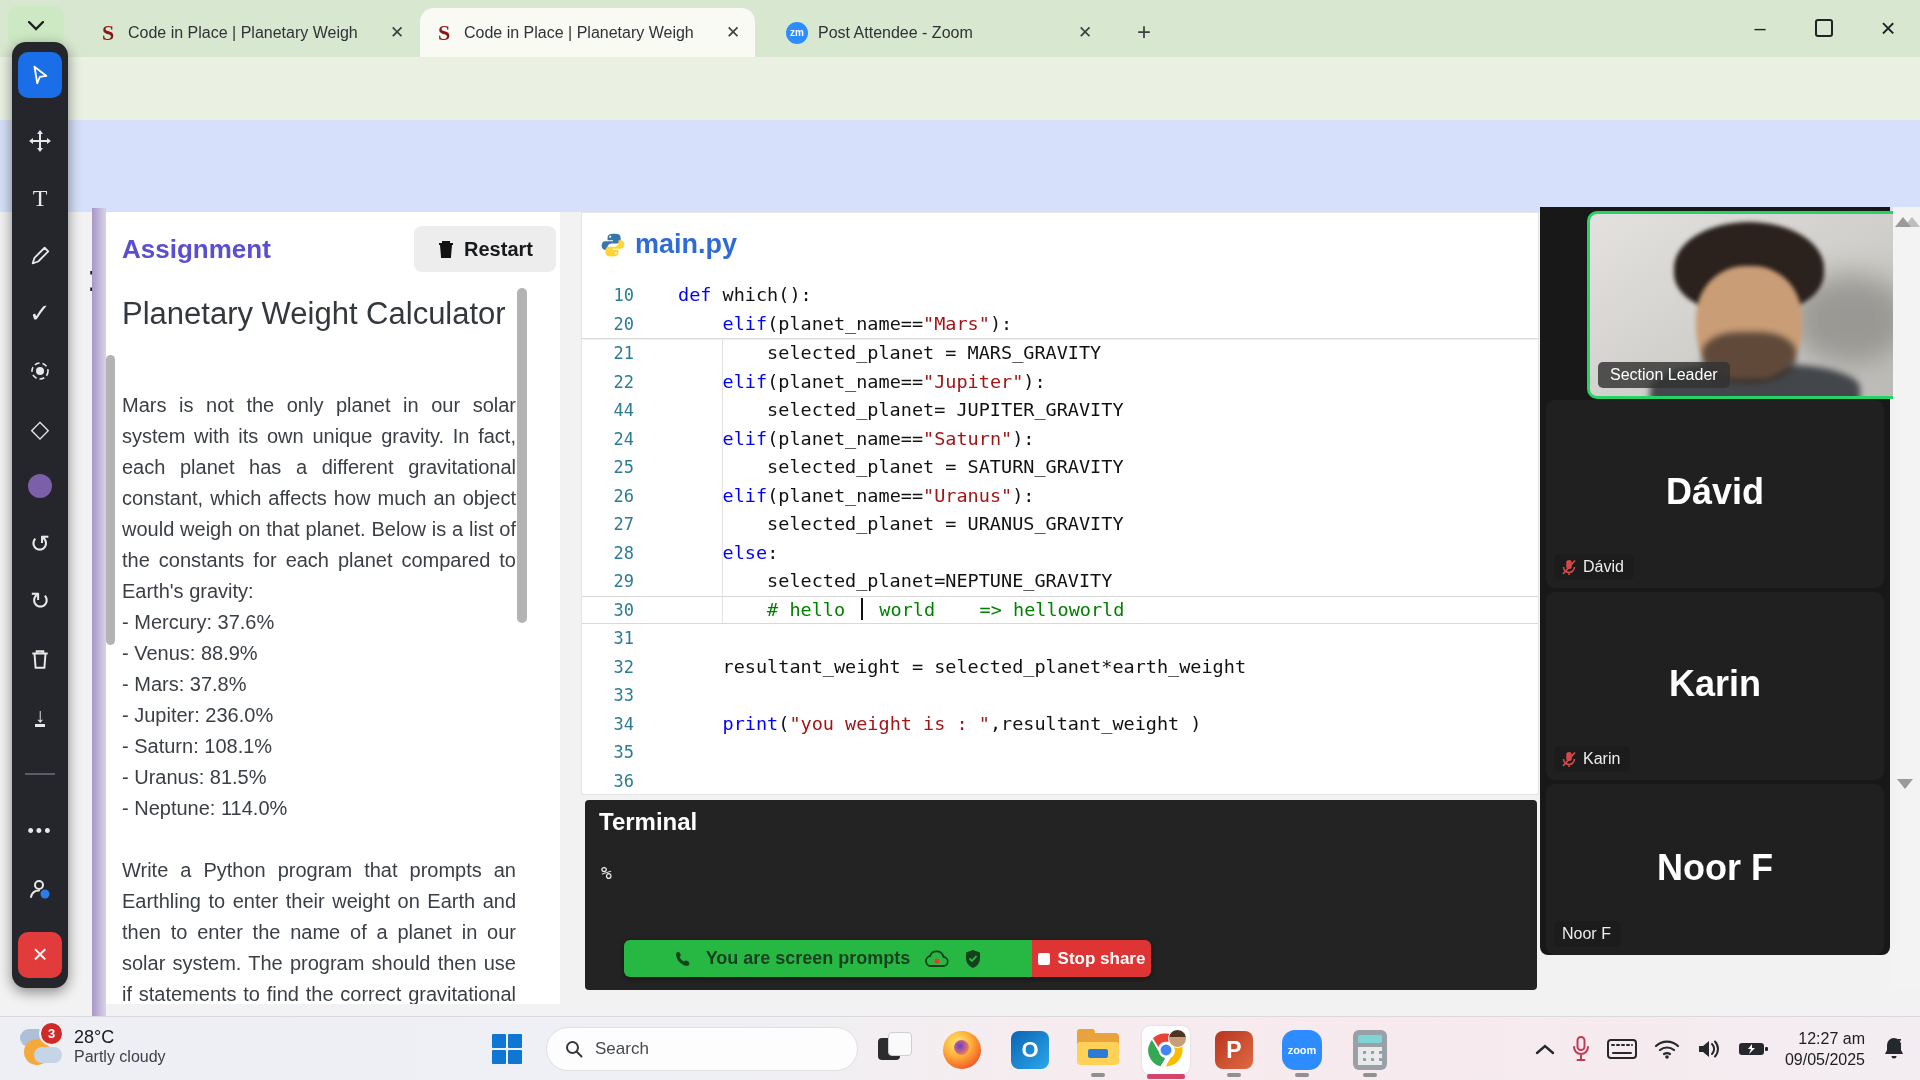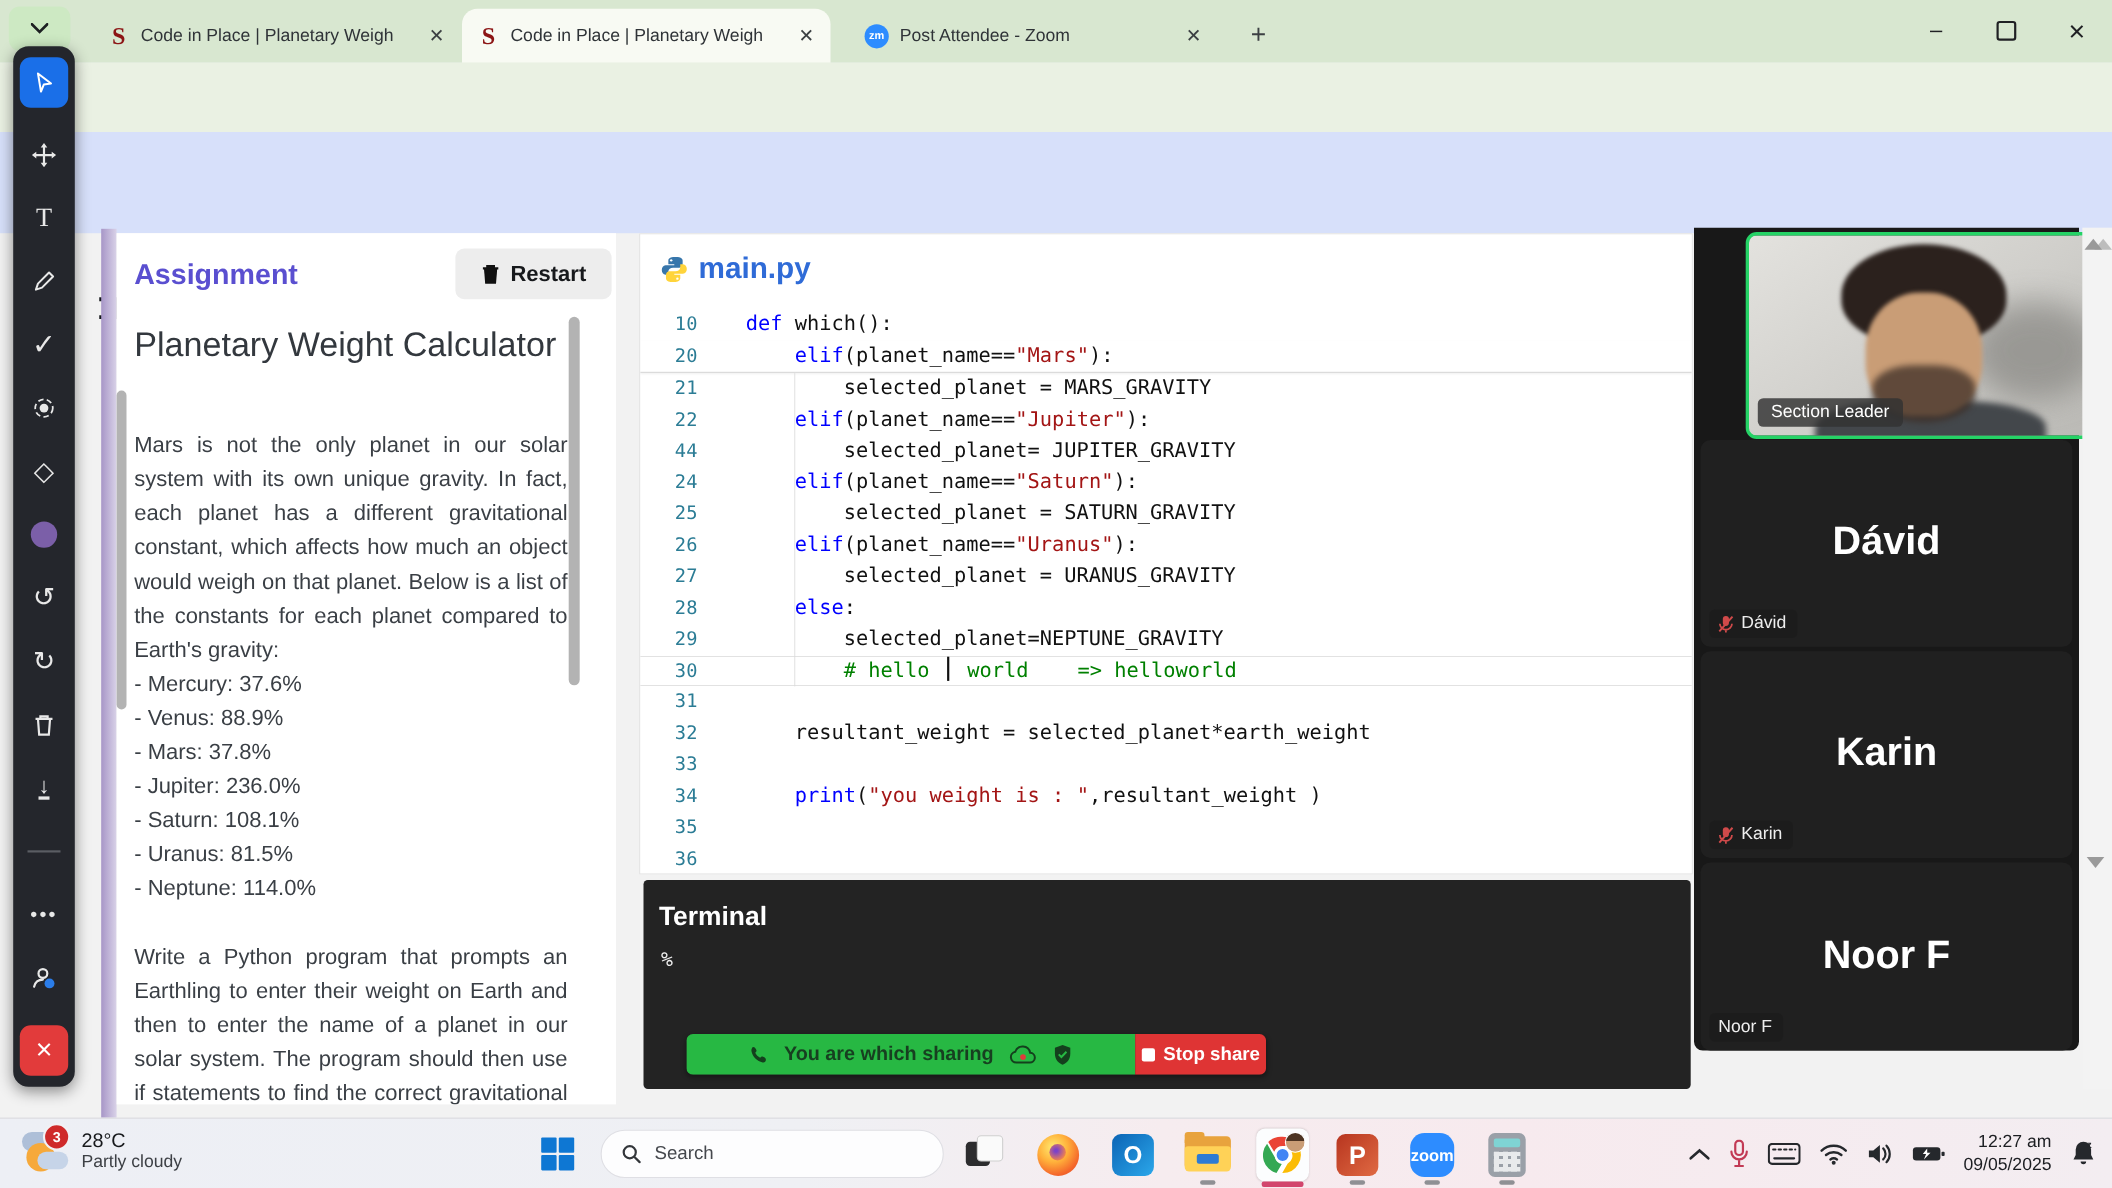--- a/index.html
+++ b/index.html
@@ -52,21 +52,21 @@
   .crow{position:relative;height:28.5px;line-height:28.5px;white-space:pre;}
   .crow .ln{position:absolute;left:0;width:52px;text-align:right;color:#2b7c95;font-size:17px;}
   .crow .ctext{position:absolute;left:96px;}
   .sticky{border-bottom:1px solid #d8d8d8;box-shadow:0 1px 2px rgba(0,0,0,.06);}
   .tok-k{color:#0000ff;}.tok-d{color:#111;}.tok-s{color:#a31515;}.tok-c{color:#008000;}
   .caret{display:inline-block;width:2px;height:22px;background:#111;vertical-align:middle;margin:0 5px 3px 5px;}
   .crow.current{box-shadow:inset 0 1px 0 #d9d9d9, inset 0 -1px 0 #d9d9d9;}
   .indent-guide{position:absolute;left:140px;width:1px;background:#e3e3e3;}
   
   .terminal{position:absolute;left:585px;top:800px;width:952px;height:190px;background:#232323;border-radius:4px;}
-  .term-title{position:absolute;left:14px;top:20px;color:#fff;font-weight:bold;font-size:24px;}
+  .term-title{position:absolute;left:14px;top:8px;color:#fff;font-weight:bold;font-size:24px;}
   .term-prompt{position:absolute;left:16px;top:62px;color:#eee;font-family:"DejaVu Sans Mono",monospace;font-size:18px;}
   
   .share-banner{position:absolute;left:624px;top:940px;height:37px;display:flex;border-radius:6px;overflow:hidden;box-shadow:0 2px 5px rgba(0,0,0,.4);}
   .sb-green{width:408px;background:#27b843;display:flex;align-items:center;justify-content:center;gap:14px;color:#14401d;}
   .sb-msg{font-weight:bold;font-size:18px;color:#173f20;}
   .sb-red{width:119px;background:#df3434;display:flex;align-items:center;justify-content:center;gap:8px;}
   .sb-red .stopsq{width:12px;height:12px;background:#fff;border-radius:2px;}
   .sb-red .lbl{color:#fff;font-weight:bold;font-size:17px;}
   
   .zoom-panel{position:absolute;left:1540px;top:207px;width:350px;height:748px;background:#181818;border-radius:0 0 8px 8px;}
@@ -108,21 +108,21 @@
   .taskview-front{position:absolute;left:18px;top:6px;width:22px;height:22px;background:#fafafa;border:1px solid #cfcfcf;border-radius:4px;}
   .firefox{width:38px;height:38px;border-radius:50%;background:radial-gradient(circle at 38% 32%,#ffe066 8%,#ffb13b 38%,#f4652a 72%,#d94a2a 100%);}
   .firefox::after{content:"";display:block;width:15px;height:15px;margin:9px 0 0 11px;border-radius:50%;background:radial-gradient(circle at 40% 40%,#7b42c9 10%,#ff8a3c 80%);}
   .outlook{width:38px;height:38px;border-radius:8px;background:linear-gradient(135deg,#0b64b5,#2ba7ea);color:#fff;font-weight:bold;font-size:22px;display:flex;align-items:center;justify-content:center;}
   .folder{position:relative;width:42px;height:34px;}
   .folder .back{position:absolute;left:0;top:0;width:42px;height:30px;background:#e8a33d;border-radius:4px;}
   .folder .tabp{position:absolute;left:0;top:-4px;width:18px;height:10px;background:#e8a33d;border-radius:3px 3px 0 0;}
   .folder .front{position:absolute;left:0;top:9px;width:42px;height:23px;background:#ffd257;border-radius:3px 3px 4px 4px;}
   .folder .clip{position:absolute;left:11px;top:16px;width:20px;height:9px;background:#2d7bd4;border-radius:2px;}
   .ppt{width:38px;height:38px;border-radius:8px;background:linear-gradient(135deg,#b7351f,#e06a43);color:#fff;font-weight:bold;font-size:23px;display:flex;align-items:center;justify-content:center;}
-  .zoomapp{width:40px;height:40px;border-radius:13px;background:#2d8cff;color:#fff;font-weight:bold;font-size:15px;display:flex;align-items:center;justify-content:center;}
+  .zoomapp{width:40px;height:40px;border-radius:13px;background:#2d8cff;color:#fff;font-weight:bold;font-size:11px;display:flex;align-items:center;justify-content:center;}
   .calc{position:relative;width:34px;height:40px;background:#9aa0a8;border-radius:6px;}
   .calc .scr{position:absolute;left:5px;top:5px;width:24px;height:8px;background:#7fd4d4;border-radius:2px;}
   .calc .keys{position:absolute;left:5px;top:17px;width:24px;height:18px;background:
      repeating-linear-gradient(0deg,#e8eaec 0 4px,transparent 4px 7px),repeating-linear-gradient(90deg,#e8eaec 0 5px,transparent 5px 8px);}
   .tray{position:absolute;right:14px;top:0;height:64px;display:flex;align-items:center;gap:17px;}
   .clock{text-align:right;font-size:16px;color:#1c1e22;line-height:21px;}
   
   .anno{position:absolute;left:12px;top:42px;width:56px;height:946px;background:#24262c;border-radius:14px;box-shadow:0 4px 14px rgba(0,0,0,.45);display:flex;flex-direction:column;align-items:center;padding:10px 0;box-sizing:border-box;justify-content:space-between;z-index:50;}
   .tool{width:44px;height:30px;display:flex;align-items:center;justify-content:center;color:#e8e8e8;font-size:22px;}
   .tool.sel{height:46px;background:#1a6fe8;border-radius:10px;}
@@ -292,21 +292,21 @@
   <div class="terminal">
     <div class="term-title">Terminal</div>
     <div class="term-prompt">%</div>
   </div>
 
   <div class="share-banner">
     <div class="sb-green">
       <svg width="18" height="18" viewBox="0 0 20 20">
         <path d="M4 2c2 0 3 2 3.4 3.4.3 1-.4 1.8-1.2 2.4 1 2.2 2.8 4 5 5 .6-.8 1.4-1.5 2.4-1.2C15 12 17 13 17 15c0 1.8-1.6 3-3.3 2.6C8 16.4 3.6 12 2.4 6.3 2 4.6 3.2 2 4 2z" fill="#14401d"></path>
       </svg>
-      <span class="sb-msg">You are which sharing</span>
+      <span class="sb-msg">You are screen prompts</span>
       <svg width="26" height="18" viewBox="0 0 26 18">
         <path d="M7 16a5 5 0 0 1-1-9.9A7 7 0 0 1 19.5 7 4.5 4.5 0 0 1 19 16z" fill="none" stroke="#14401d" stroke-width="1.8"></path>
         <circle cx="13" cy="11" r="2.6" fill="#e23b3b"></circle>
       </svg>
       <svg width="18" height="20" viewBox="0 0 18 20">
         <path d="M9 1l7 2.5V9c0 5-3 8.4-7 10-4-1.6-7-5-7-10V3.5z" fill="#14401d"></path>
         <path d="M5.5 9.5l2.4 2.4 4.6-4.8" fill="none" stroke="#27b843" stroke-width="1.8"></path>
       </svg>
     </div>
     <div class="sb-red">

